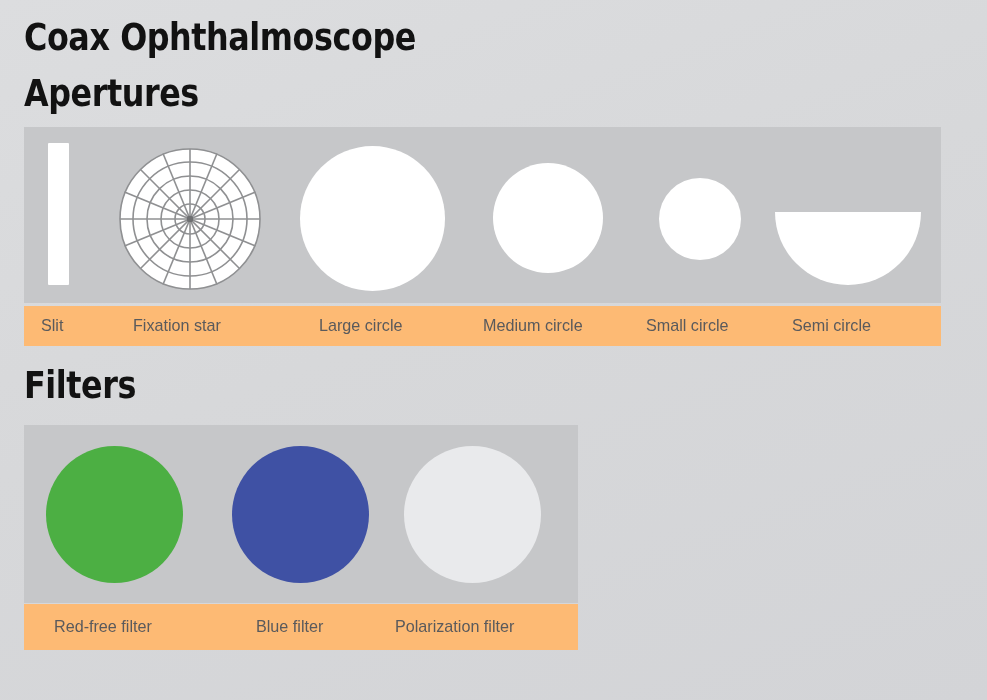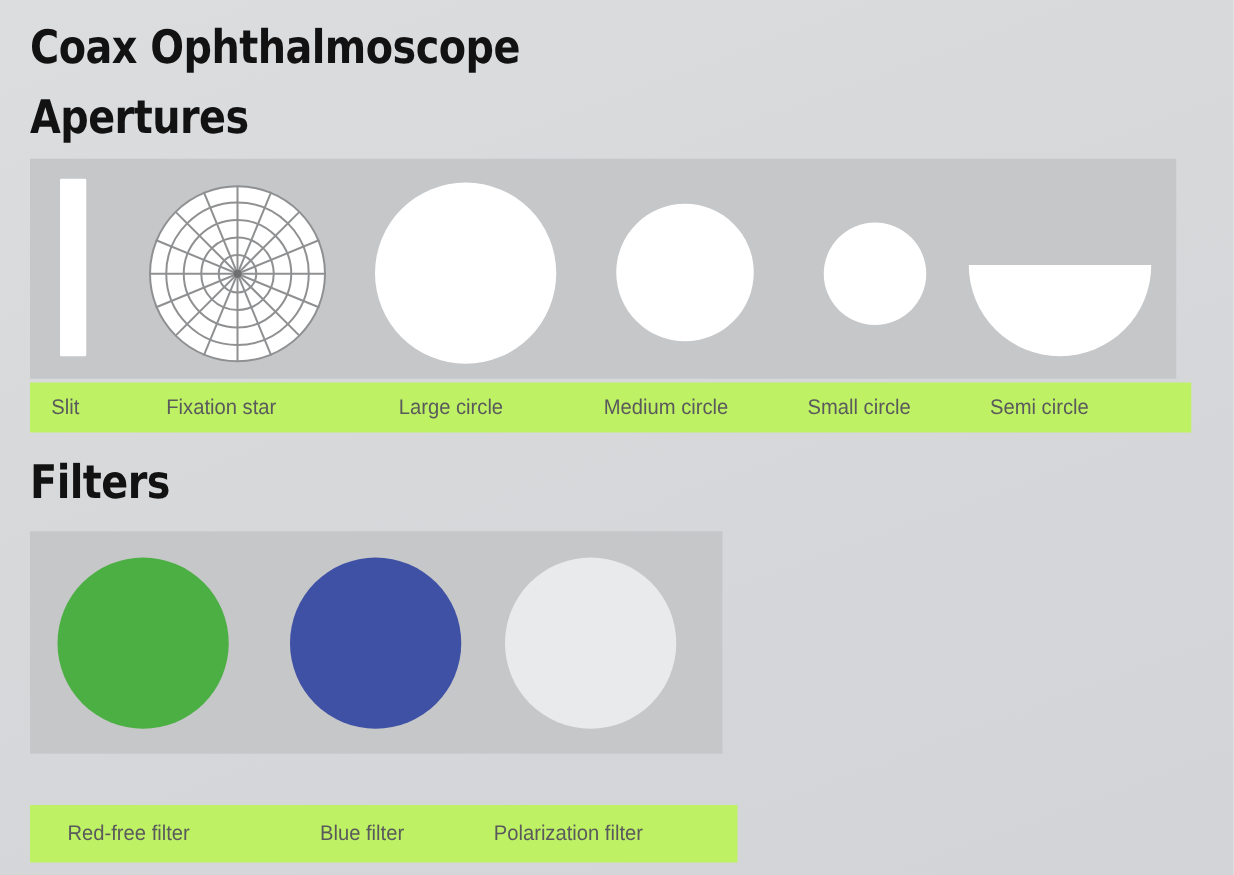--- a/index.html
+++ b/index.html
@@ -45,37 +45,35 @@
   #filters-panel {
     left: 24px;
     top: 425px;
     width: 554px;
     height: 178px;
   }
 
   
   .label-strip {
     position: absolute;
-    background: #bef264;
+    background: #fdba74;
     display: flex;
     align-items: center;
-    padding-left: 12px;
   }
   #apertures-labels {
     left: 24px;
     top: 306px;
     width: 917px;
     height: 40px;
   }
   #filters-labels {
     left: 24px;
     top: 604px;
     width: 554px;
     height: 46px;
-    margin-top: 40px;
   }
   .strip-label {
     position: absolute;
     font-family: "Liberation Sans", sans-serif;
     font-size: 17px;
     color: #5a5a5c;
     white-space: nowrap;
     transform: scaleX(0.95);
     transform-origin: left center;
   }

